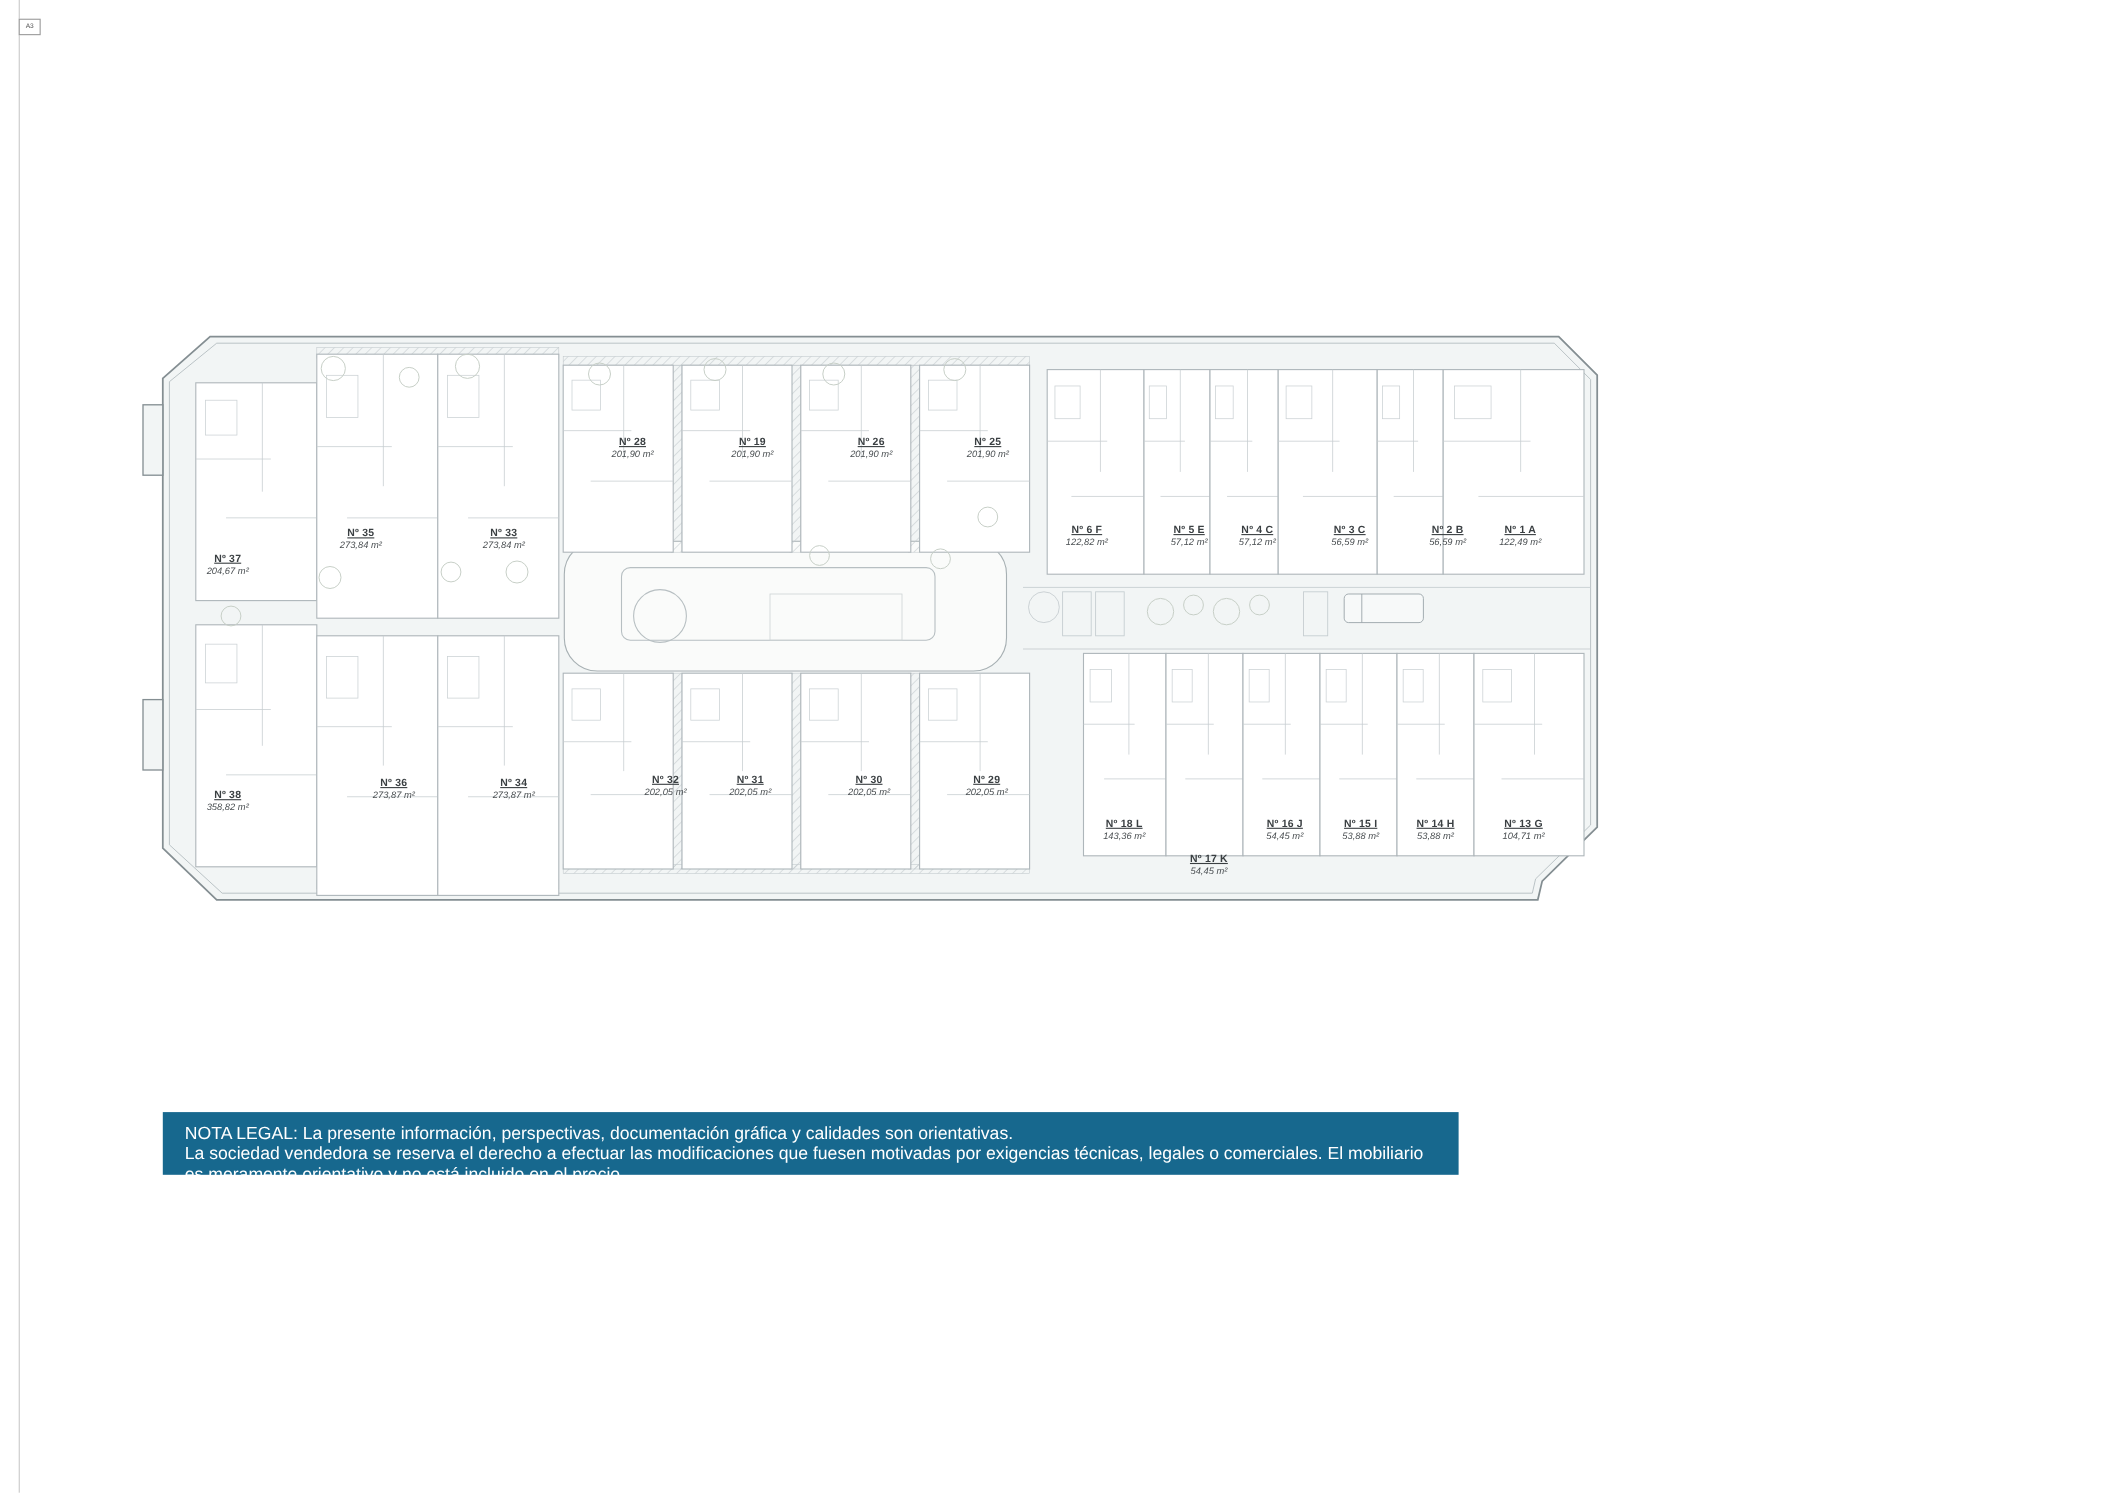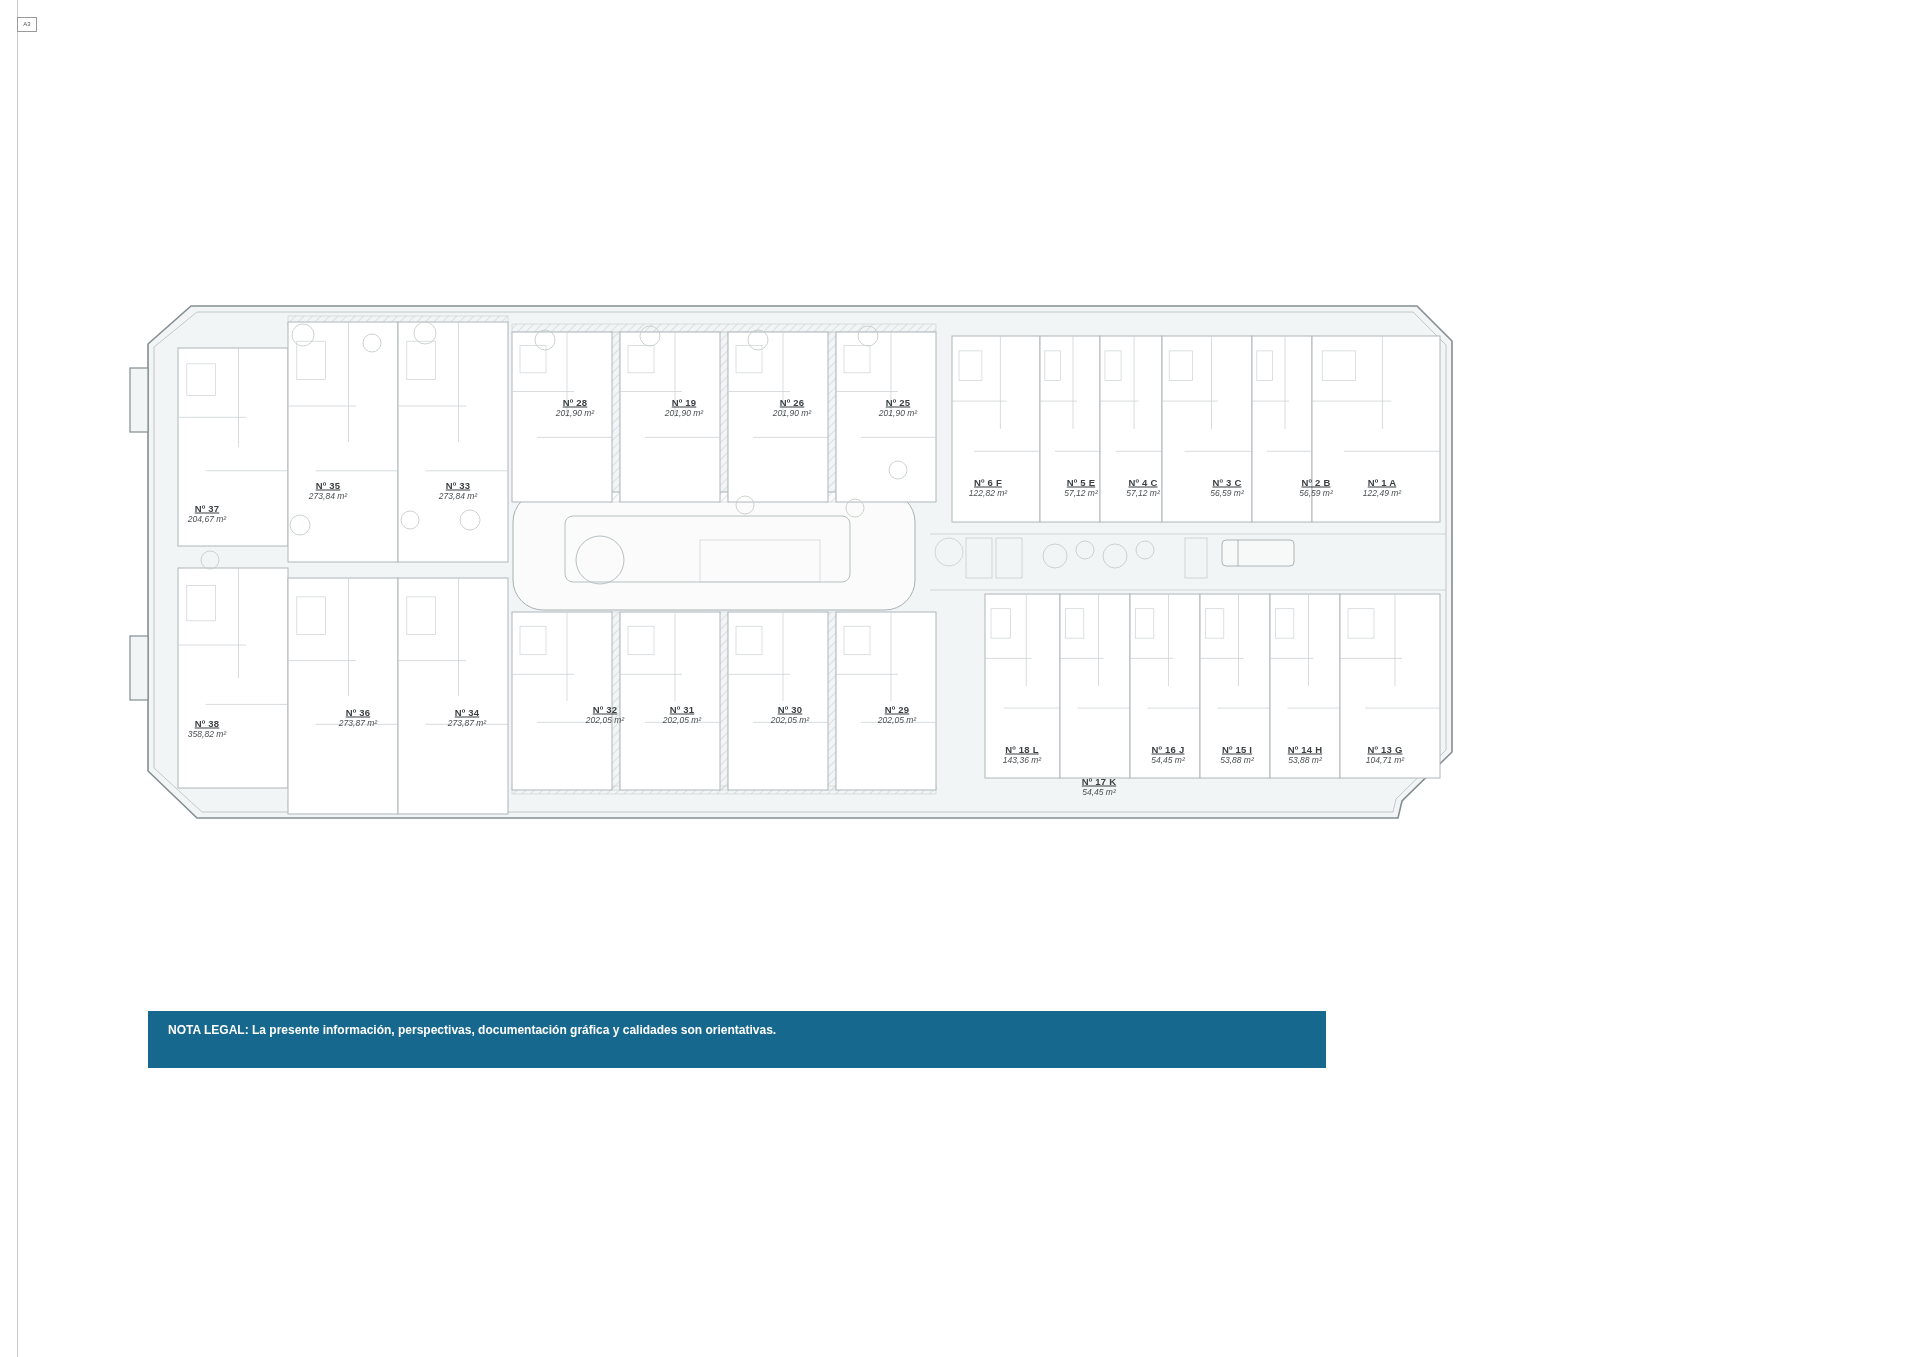--- a/index.html
+++ b/index.html
@@ -22,21 +22,21 @@
   .unit-no{
     font-size:9.5px;font-weight:bold;color:#3a3f42;text-decoration:underline;
     letter-spacing:.2px;line-height:11px;
   }
   .unit-area{font-size:8.5px;font-style:italic;color:#4a4f52;line-height:10px;}
   
   .legal-banner{
     position:absolute;left:148px;top:1011px;width:1178px;height:57px;
     background:#17688e;color:#ffffff;box-sizing:border-box;padding:10px 18px 0 20px;
   }
-  .legal-banner p{margin:0;font-size:12px;line-height:19px;font-weight:700;}
+  .legal-banner p{margin:0;font-size:16px;line-height:19px;font-weight:400;}
 </style>
 </head>
 <body>
 
 <div class="frame-line"></div>
 <div class="format-box">A3</div>
 
 <div class="plan-stage">
   <svg width="1920" height="1357" viewBox="0 0 1920 1357">
     <defs>
@@ -344,13 +344,14 @@
       </div>
       <div class="unit-label" style="left: 1385px; top: 754px;">
         <div class="unit-no">Nº 13 G</div>
         <div class="unit-area">104,71 m²</div>
       </div>
     </div>
 </div>
 
 <div class="legal-banner">
   <p>NOTA LEGAL: La presente información, perspectivas, documentación gráfica y calidades son orientativas.</p>
+  <p>La sociedad vendedora se reserva el derecho a efectuar las modificaciones que fuesen motivadas por exigencias técnicas, legales o comerciales. El mobiliario es meramente orientativo y no está incluido en el precio.</p>
 </div>
 
 </body></html>

